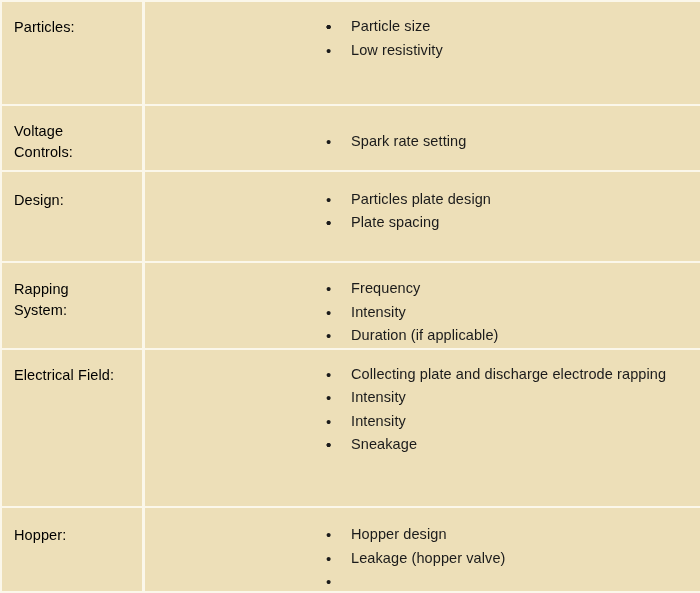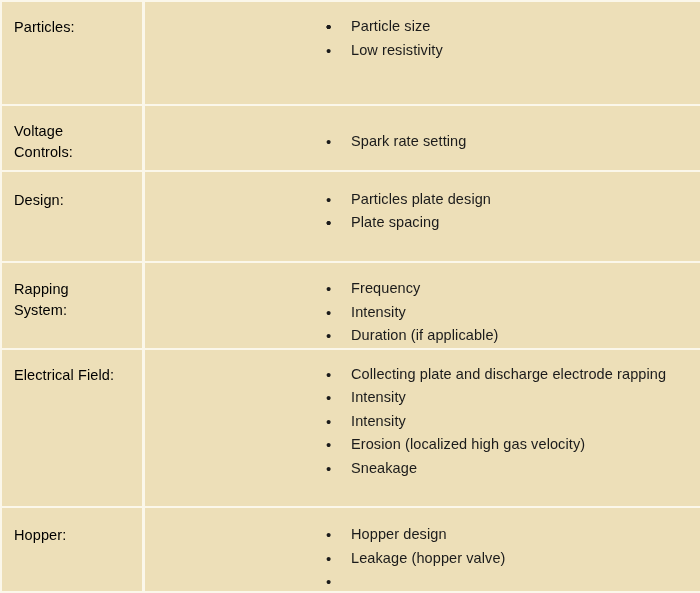--- a/index.html
+++ b/index.html
@@ -153,21 +153,21 @@
 
   <div class="row row-electrical">
     <div class="cell-label" style="padding-top:15px;">
       <div class="label-text">Electrical Field:</div>
     </div>
     <div class="cell-items" style="padding-top:13px;">
       <ul class="bullets">
         <li><span class="bullet">•</span><span>Collecting plate and discharge electrode rapping</span></li>
         <li><span class="bullet">•</span><span>Intensity</span></li>
         <li><span class="bullet">•</span><span>Intensity</span></li>
-        <li><span class="bullet">•</span><span>Erosion (localized high gas velocity)</span></li>
+        <li><span class="bullet">•</span></li>
         <li><span class="bullet">•</span><span>Sneakage</span></li>
       </ul>
     </div>
   </div>
 
   <div class="row row-hopper">
     <div class="cell-label" style="padding-top:17px;">
       <div class="label-text">Hopper:</div>
     </div>
     <div class="cell-items" style="padding-top:15px;">

